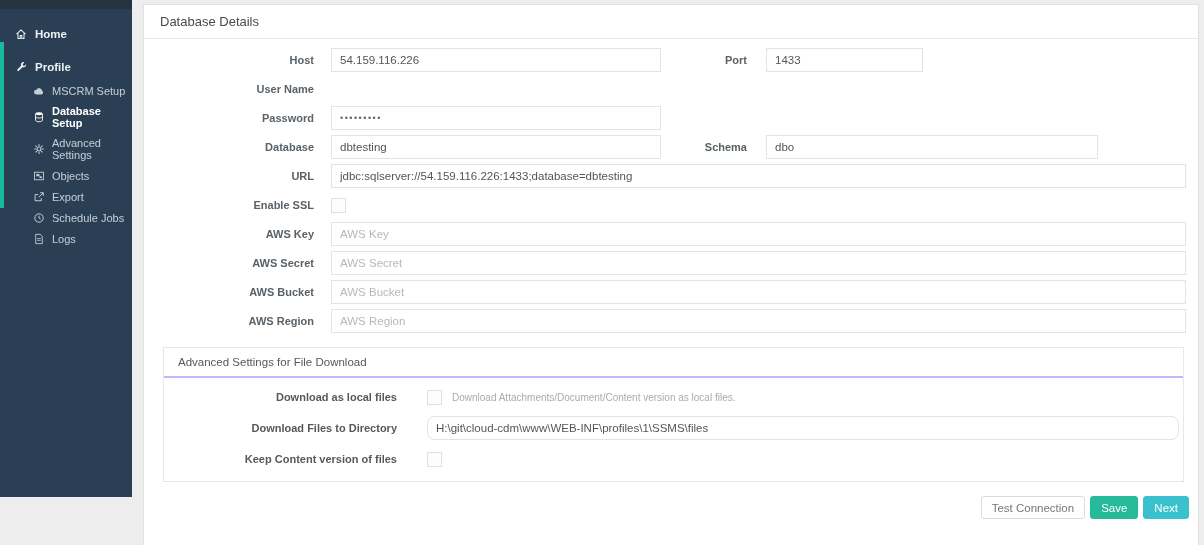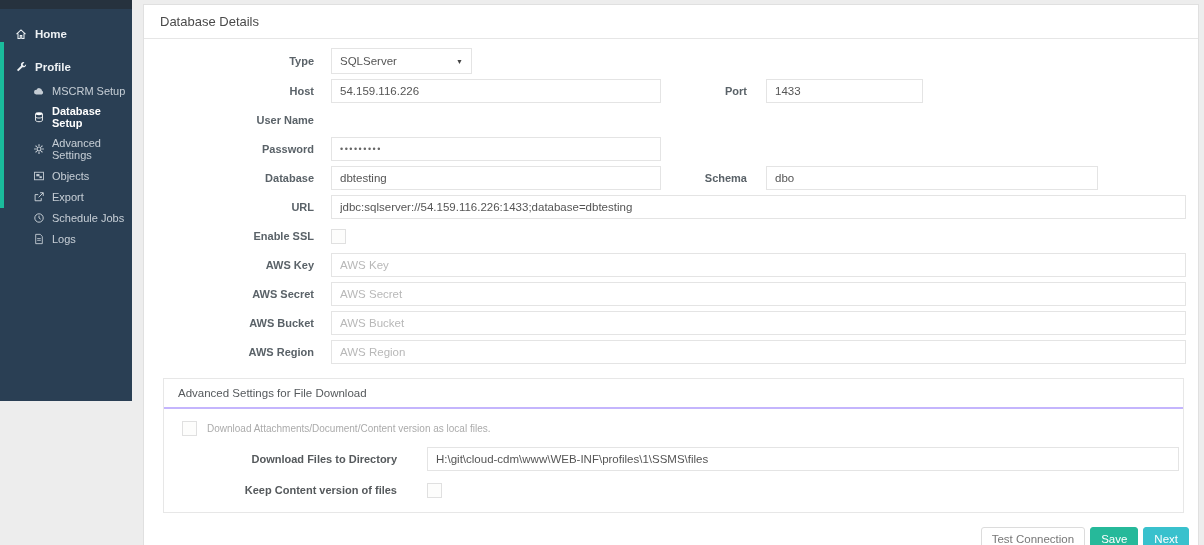--- a/index.html
+++ b/index.html
@@ -1,20 +1,20 @@
 <!DOCTYPE html>
 <html><head>
 <meta charset="utf-8">
 <style>
   * { margin:0; padding:0; box-sizing:border-box; }
   html,body { width:1204px; height:545px; overflow:hidden; background:#EDEDED;
               font-family:"Liberation Sans", sans-serif; }
 
   
-  .sidebar { position:absolute; left:0; top:0; width:132px; height:401px; background:#2A3F54; }
+  .sidebar { position:absolute; left:0; top:0; width:132px; height:497px; background:#2A3F54; }
   .sidebar-topstrip { height:9px; background:#26323E; }
   .accent-bar { position:absolute; left:0; top:42px; width:4px; height:166px; background:#1ABB9C; }
   .nav { padding-top:13px; }
   .nav-item { display:flex; align-items:center; gap:8px; padding:5px 4px 5px 14px;
               font-size:11.5px; color:#E2E8ED; cursor:pointer; }
   .nav-item.top { font-weight:bold; color:#EDF1F4; }
   .nav-item.home { margin-bottom:10px; }
   .nav-children { padding-left:30px; margin-top:2px; }
   .nav-child { display:flex; align-items:center; gap:7px; padding:4px 2px; font-size:11px;
                color:rgba(231,236,240,0.82); cursor:pointer; }
@@ -57,21 +57,21 @@
   .advbox { margin:14px 14px 0 19px; border:1px solid #E7E7E7; }
   .advbox-header { padding:8px 14px; font-size:11.5px; color:#55595C;
                    border-bottom:2px solid #c4b5fd; }
   .arow { display:flex; align-items:center; margin:10px 0; min-height:18px; }
   .arow:first-of-type { margin-top:12px; }
   .arow:last-of-type { margin-bottom:13px; }
   .albl { flex:0 0 245px; padding-right:12px; text-align:right;
           font-size:11px; font-weight:bold; color:#55595C; }
   .actrl { margin-left:18px; display:flex; align-items:center; }
   .help { font-size:10px; color:#ABABAB; margin-left:10px; }
-  .w-dir { width:752px; }
+  .w-dir { width:752px;border-radius:8px; }
 
   
   .actions { display:flex; justify-content:flex-end; gap:5px; margin:14px 9px 0 0; }
   .btn { height:23px; padding:0 10px; font-size:11.5px; border-radius:3px;
          display:inline-flex; align-items:center; cursor:pointer;
          font-family:"Liberation Sans", sans-serif; }
   .btn-default { background:#fff; border:1px solid #DCDCDC; color:#777; }
   .btn-save { background:#26B99A; border:1px solid #26B99A; color:#fff; }
   .btn-next { background:#39C1CD; border:1px solid #39C1CD; color:#fff; }
 </style>
@@ -167,27 +167,20 @@
       </div>
     </div>
   </div>
 </div>
 
 <div class="panel">
   <div class="panel-header">Database Details</div>
 
   <div class="form">
 
-    <div class="frow tall">
-      <div class="flabel">Type</div>
-      <div class="ctrl fakeselect">
-        <span>SQLServer</span>
-        <span class="caret">▼</span>
-      </div>
-    </div>
 
     <div class="frow">
       <div class="flabel">Host</div>
       <input class="ctrl txt w-med" type="text" value="54.159.116.226" style="">
       <div class="flabel2">Port</div>
       <input class="ctrl txt w-port" type="text" value="1433" style="">
     </div>
 
     <div class="frow">
       <div class="flabel">User Name</div>
@@ -232,20 +225,21 @@
 
     <div class="frow">
       <div class="flabel">AWS Region</div>
       <input class="ctrl txt w-wide" type="text" placeholder="AWS Region" style="">
     </div>
 
     <div class="advbox">
       <div class="advbox-header">Advanced Settings for File Download</div>
 
       <div class="arow">
+        <div class="albl">Download as local files</div>
         <div class="actrl">
           <input class="cbx" type="checkbox" style="">
           <span class="help">Download Attachments/Document/Content version as local files.</span>
         </div>
       </div>
 
       <div class="arow">
         <div class="albl">Download Files to Directory</div>
         <div class="actrl">
           <input class="txt w-dir" type="text" value="H:\git\cloud-cdm\www\WEB-INF\profiles\1\SSMS\files" style="">

